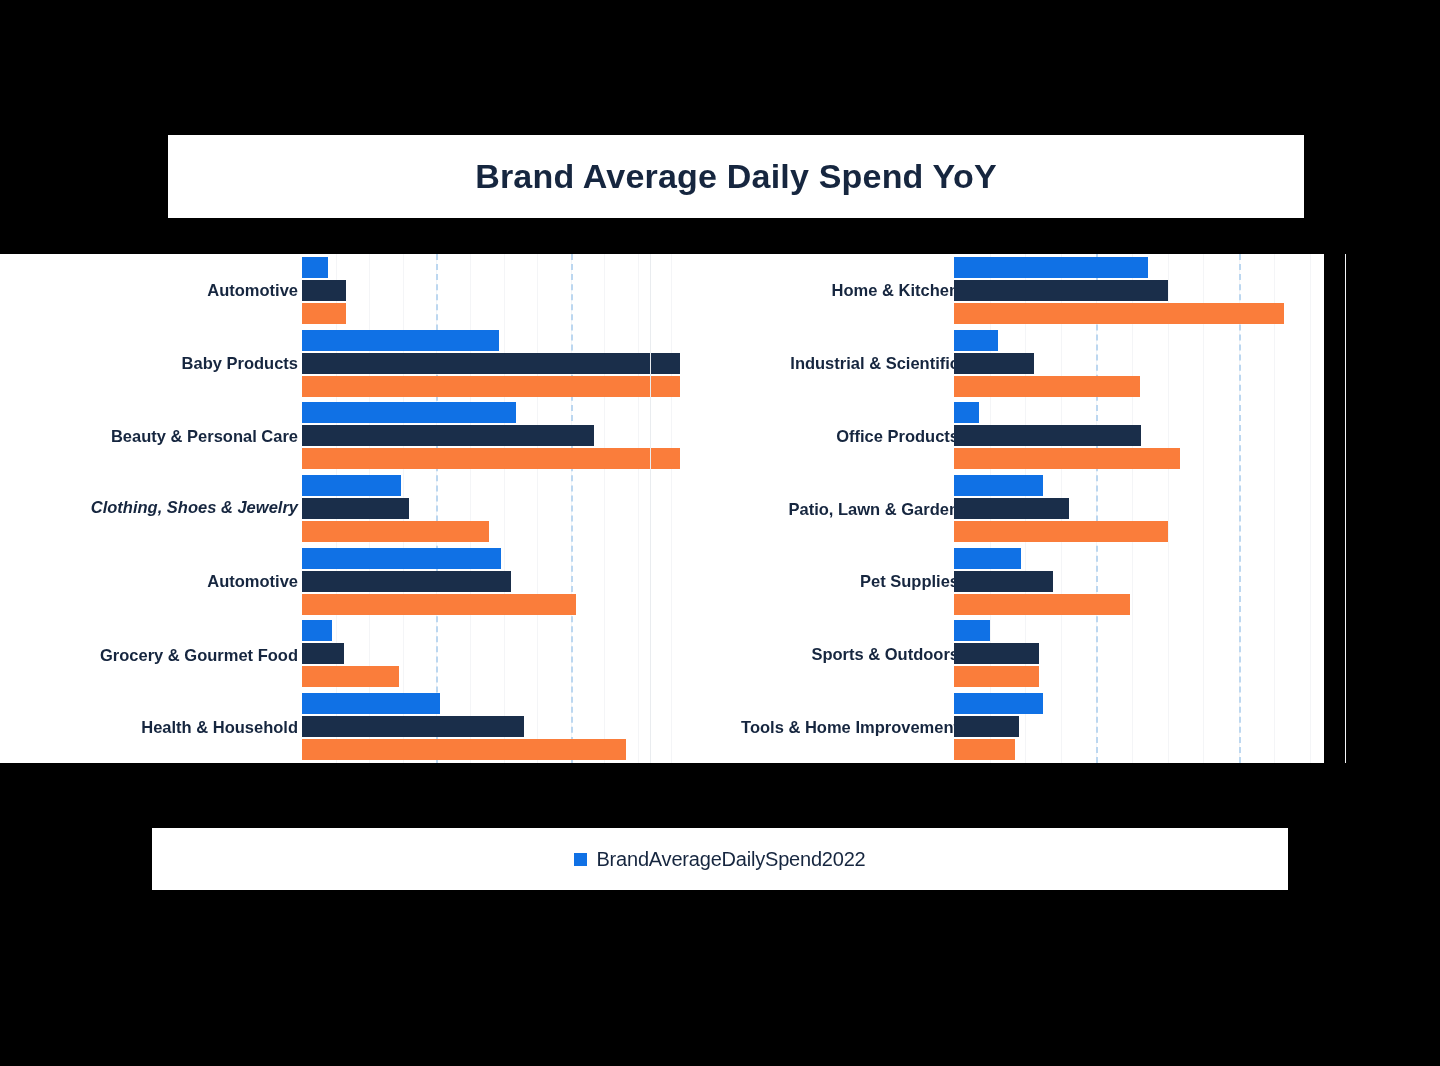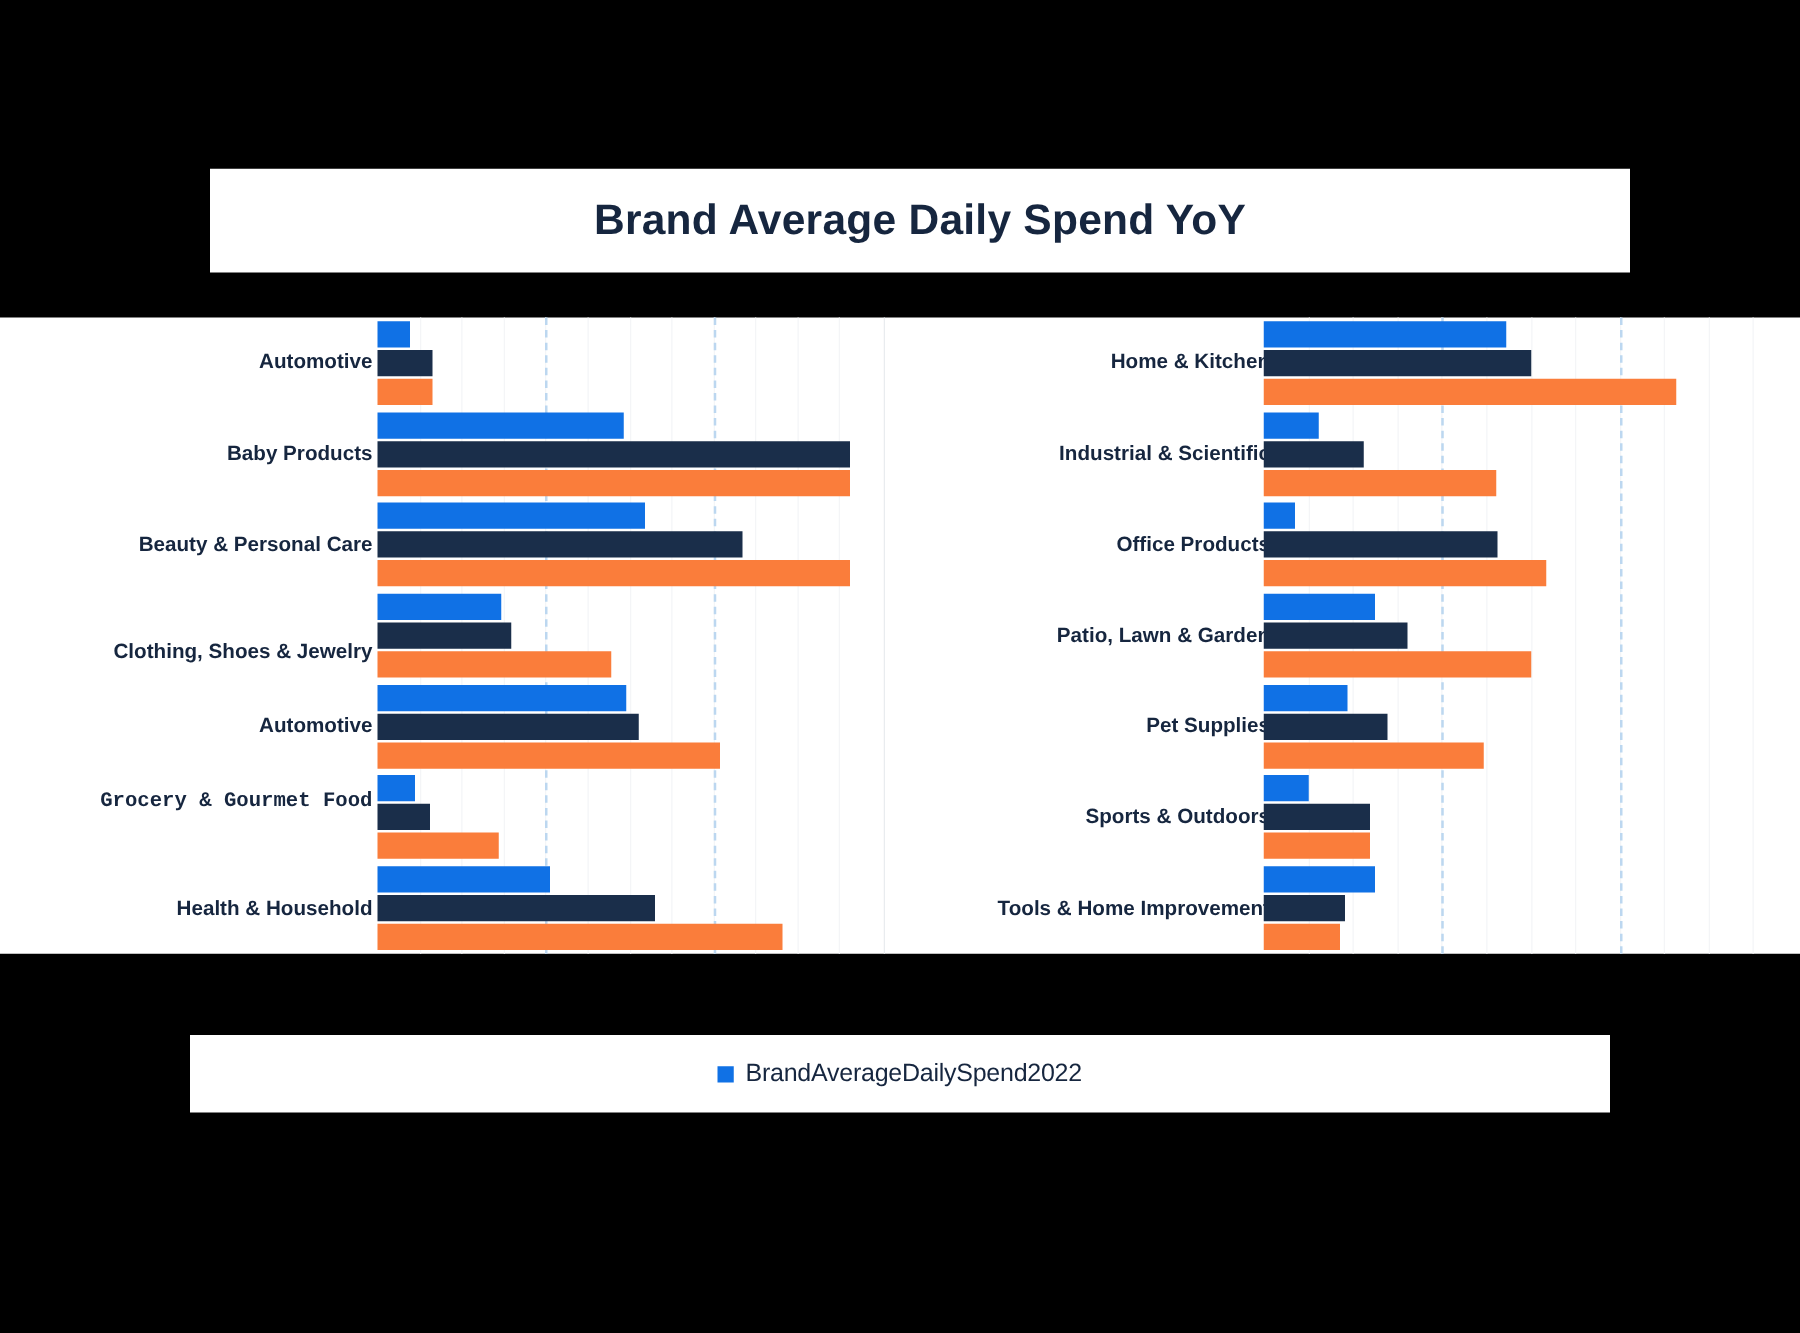--- a/index.html
+++ b/index.html
@@ -34,21 +34,21 @@
     color: #16263f;
     letter-spacing: 0.2px;
     white-space: nowrap;
   }
 
   
   #plot-band {
     position: absolute;
     left: 0;
     top: 254px;
-    width: 1440px;
+    width: 1324px;
     height: 509px;
     background: #ffffff;
     display: flex;
   }
   .panel {
     position: relative;
     height: 100%;
     box-sizing: border-box;
   }
   #panel-left  { width: 707px; }
@@ -150,23 +150,23 @@
 </div>
 
 <div id="plot-band">
 
   <div class="panel" id="panel-left">
     <div class="panel-inner">
       <div class="label-col">
           <div class="cat-label" style="top: 36.3571px;">Automotive</div>
           <div class="cat-label" style="top: 109.071px;">Baby Products</div>
           <div class="cat-label" style="top: 181.786px; text-align: center;">Beauty &amp; Personal Care</div>
-          <div class="cat-label" style="top: 268px;">Clothing, Shoes &amp; Jewelry</div>
+          <div class="cat-label" style="top: 253px; font-style: italic;">Clothing, Shoes &amp; Jewelry</div>
           <div class="cat-label" style="top: 327.214px;">Automotive</div>
-          <div class="cat-label" style="top: 387px; font-family: Liberation Mono, monospace;">Grocery &amp; Gourmet Food</div>
+          <div class="cat-label" style="top: 401px;">Grocery &amp; Gourmet Food</div>
           <div class="cat-label" style="top: 472.643px;">Health &amp; Household</div>
         </div>
       <div class="plot-area">
           <div class="gridline" style="left: 33.5833px;"></div>
           <div class="gridline" style="left: 67.1667px;"></div>
           <div class="gridline" style="left: 100.75px;"></div>
           <div class="gridline" style="left: 134.333px;"></div>
           <div class="gridline" style="left: 167.917px;"></div>
           <div class="gridline" style="left: 201.5px;"></div>
           <div class="gridline" style="left: 235.083px;"></div>

